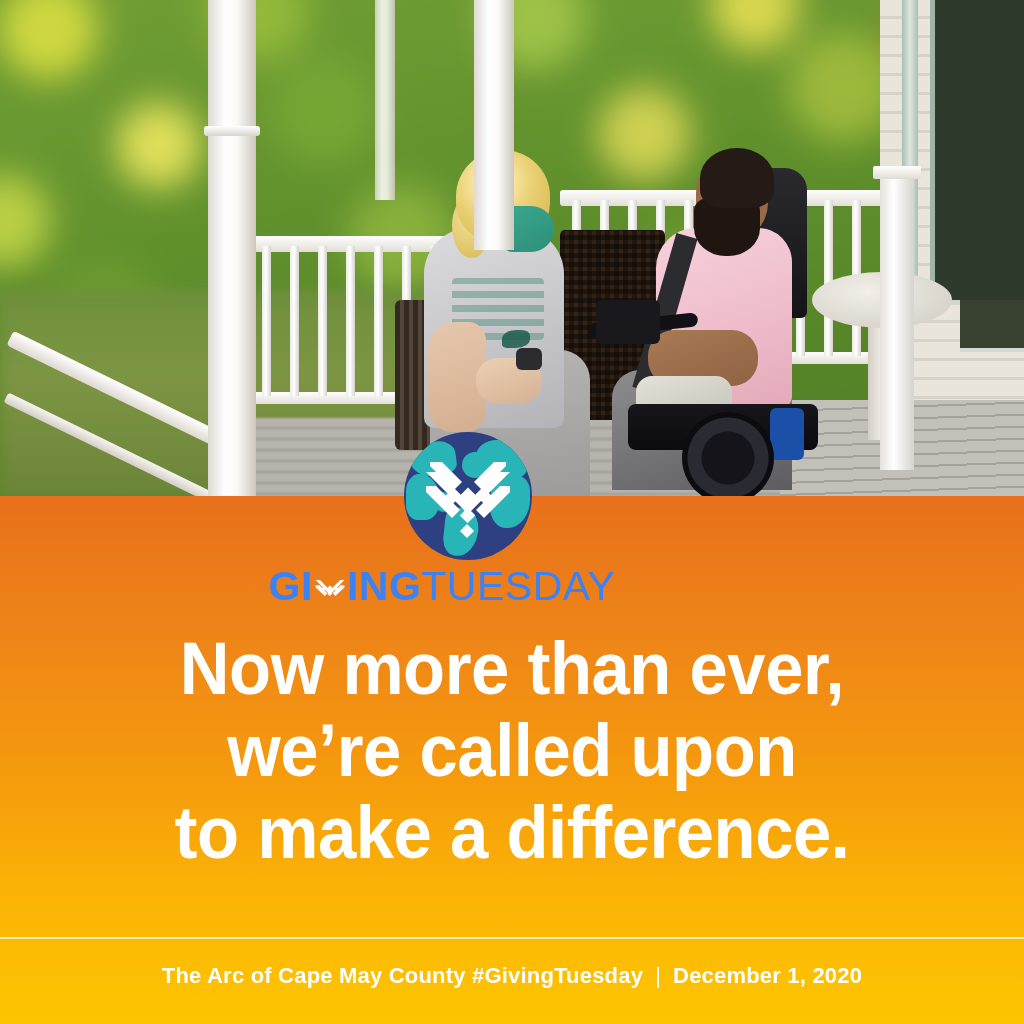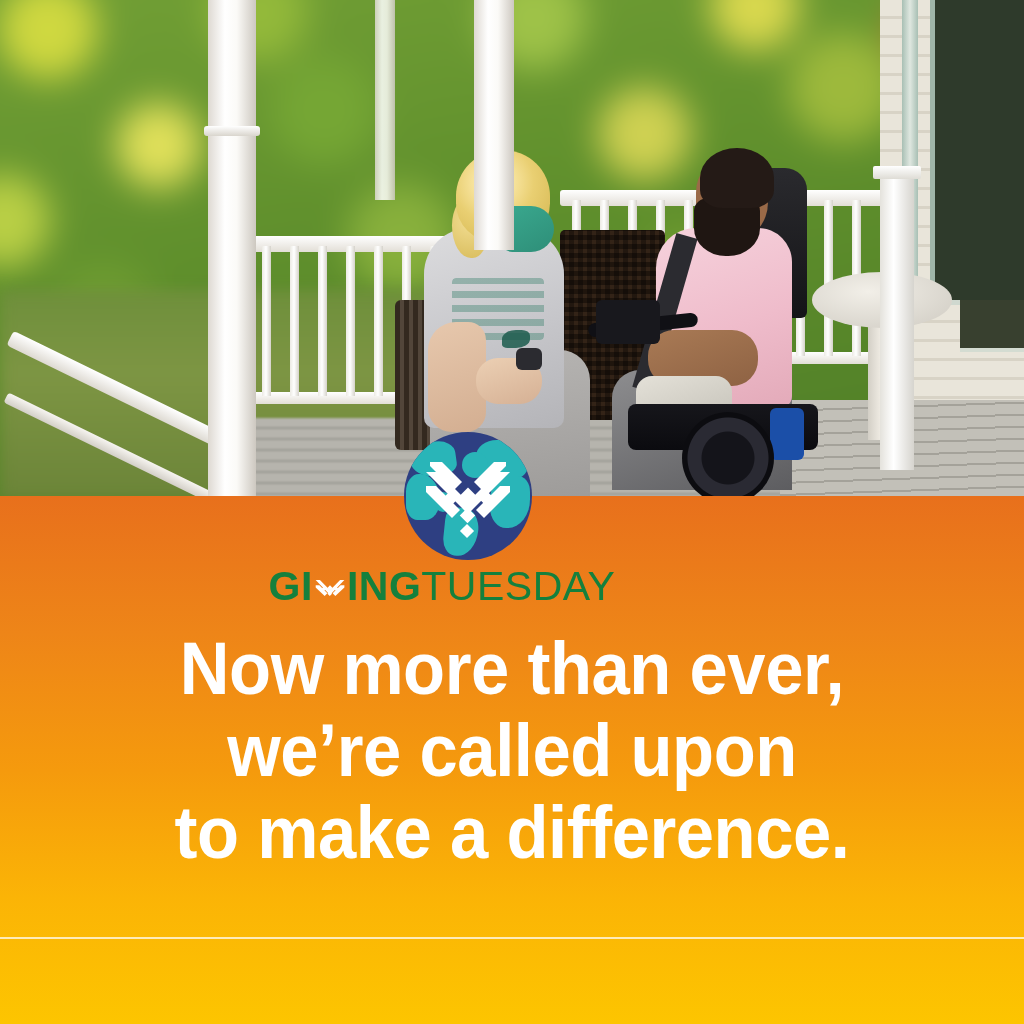--- a/index.html
+++ b/index.html
@@ -278,21 +278,21 @@
   .c5{left:86px;top:44px;width:40px;height:52px;border-radius:45% 30% 55% 40%;}
   .c6{left:58px;top:20px;width:26px;height:26px;border-radius:50%;}
   .c7{left:30px;top:60px;width:18px;height:20px;border-radius:50%;}
   .globe-hands{
     position:absolute;left:404px;top:432px;width:128px;height:128px;
   }
 
   .logo-wordmark{
     position:absolute;left:0;top:566px;width:884px;
     text-align:center;
-    color:#15803d;
+    color:#3b82f6;
     font-size:41px;letter-spacing:.5px;line-height:1;
     white-space:nowrap;
   }
   .wm-giving{font-weight:700;}
   .wm-tuesday{font-weight:400;}
   .wm-heart{display:inline-block;width:34px;height:34px;vertical-align:-5px;}
 
   
   .headline{
     position:absolute;left:0;top:628px;width:1024px;
@@ -443,14 +443,17 @@
   </div>
 
   <div class="headline">
     <div>Now more than ever,</div>
     <div>we’re called upon</div>
     <div>to make a difference.</div>
   </div>
 
   <div class="divider"></div>
 
+  <div class="footer">
+    <span>The Arc of Cape May County #GivingTuesday</span><span class="sep">|</span><span>December 1, 2020</span>
+  </div>
 
 </div>
 
 </body></html>

